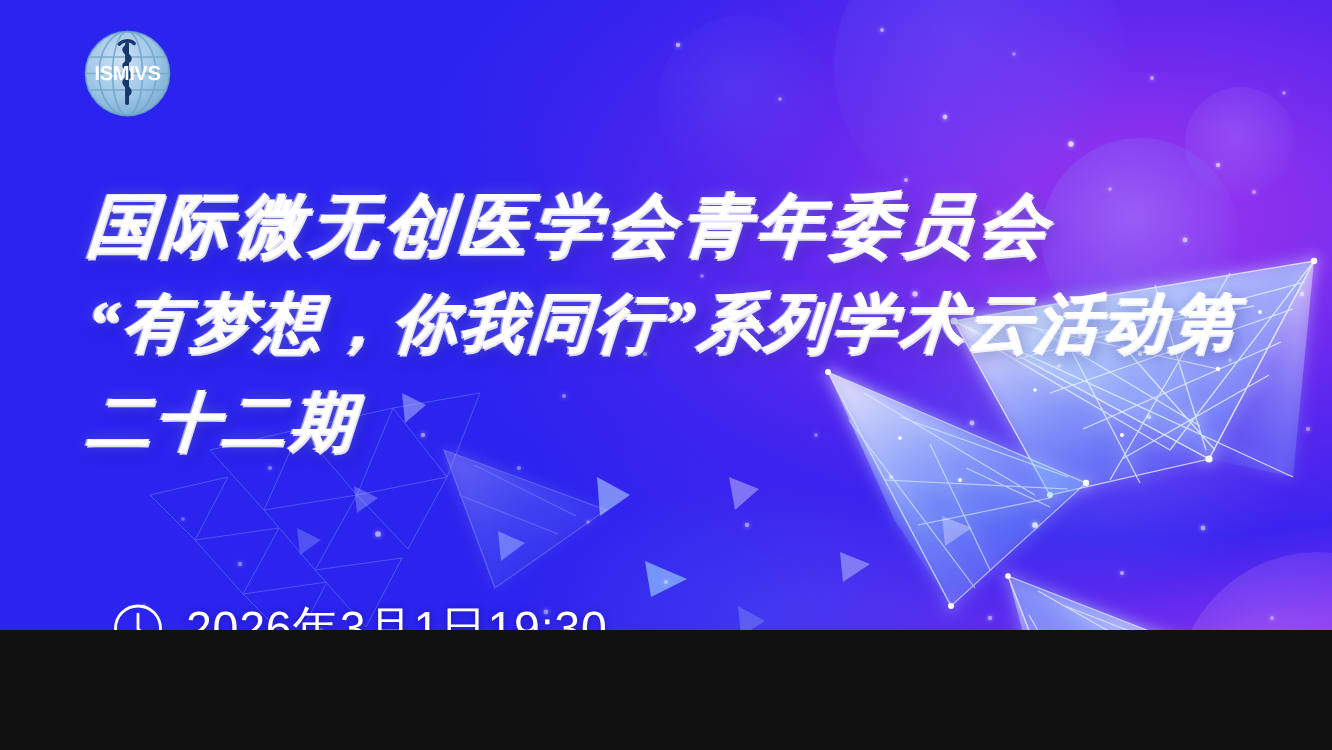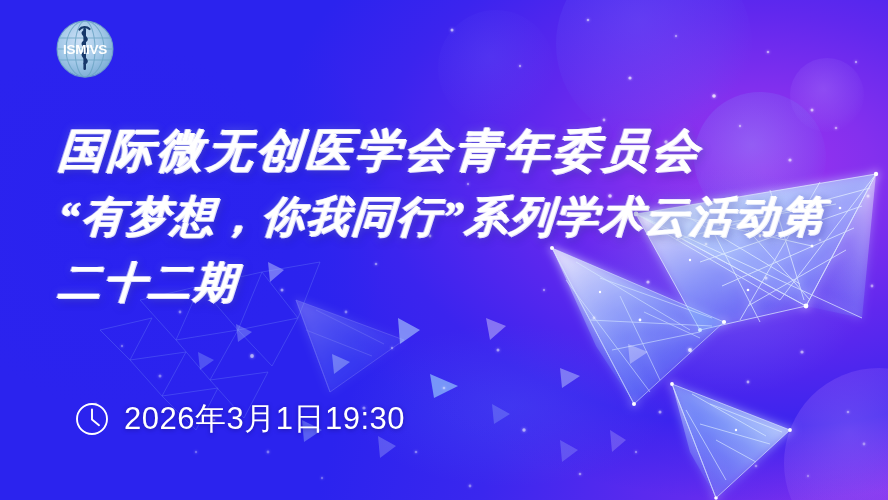--- a/index.html
+++ b/index.html
@@ -3,21 +3,21 @@
 <meta charset="utf-8">
 <style>
   html, body {
     margin: 0;
     padding: 0;
     background: #111;
   }
   #poster {
     position: relative;
     width: 888px;
-    height: 500px;
+    height: 420px;
     overflow: hidden;
     font-family: "Liberation Sans", "DejaVu Sans", sans-serif;
     background: #2B23EE;
     user-select: none;
   }
 
   
   .bg-base {
     position: absolute;
     inset: 0;

